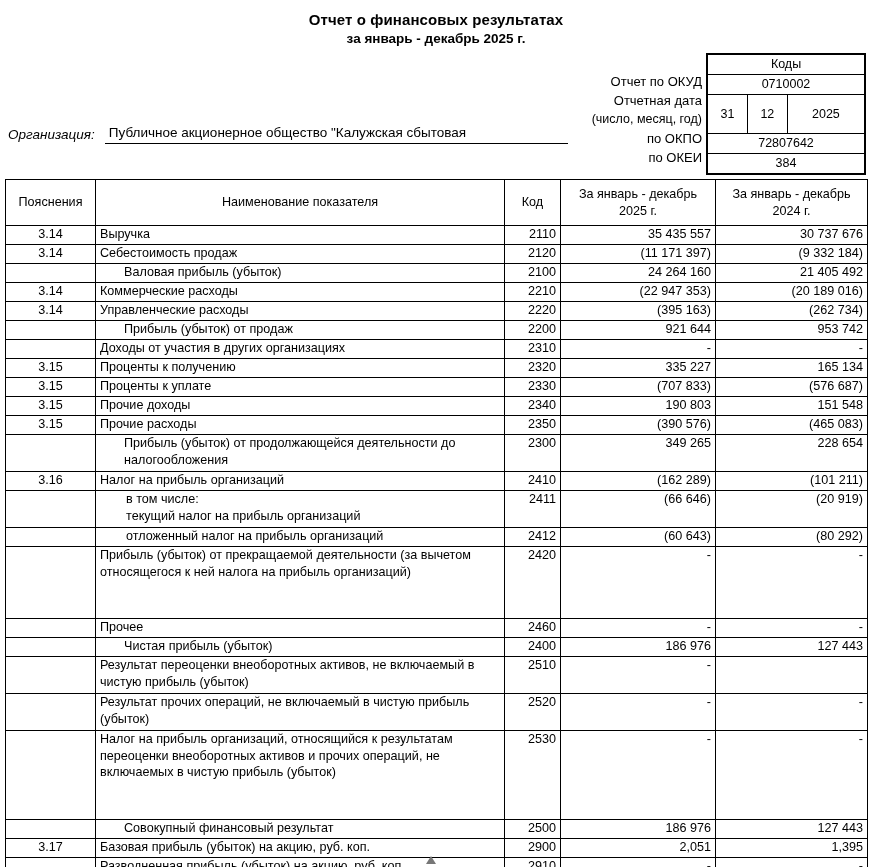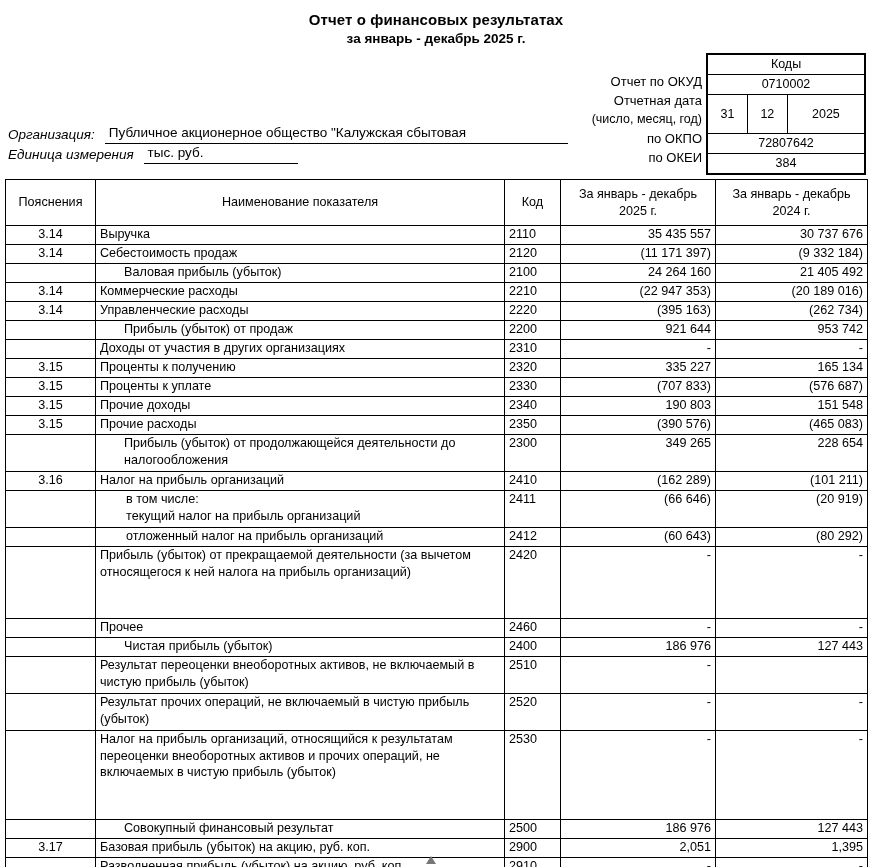--- a/index.html
+++ b/index.html
@@ -157,21 +157,21 @@
   }
   td.name {
     text-align: left;
     padding-left: 3px;
     padding-top: 1px;
     word-wrap: break-word;
   }
   td.name.ind1 { padding-left: 28px; }
   td.name.ind2 { padding-left: 30px; }
   td.code {
-    text-align: left;
+    text-align: right;
     padding-top: 1px;
   }
   td.val {
     text-align: right;
     padding-right: 4px;
     padding-top: 1px;
   }
 
   .row-h1 { height: 19px; }
   .row-h2 { height: 37px; }
@@ -229,24 +229,20 @@
         </tr>
       </tbody>
     </table>
   </div>
 </div>
 
 <div class="org-block">
   <div class="org-line">
     <span class="org-label">Организация:</span>
     <span class="org-value">Публичное акционерное общество "Калужская сбытовая</span>
-  </div>
-  <div class="org-line">
-    <span class="org-label">Единица измерения</span>
-    <span class="org-value short">тыс. руб.</span>
   </div>
 </div>
 
 <div class="main-table-wrap">
   <table class="fin">
     <colgroup>
       <col class="c-expl">
         <col class="c-name">
         <col class="c-code">
         <col class="c-y1">

